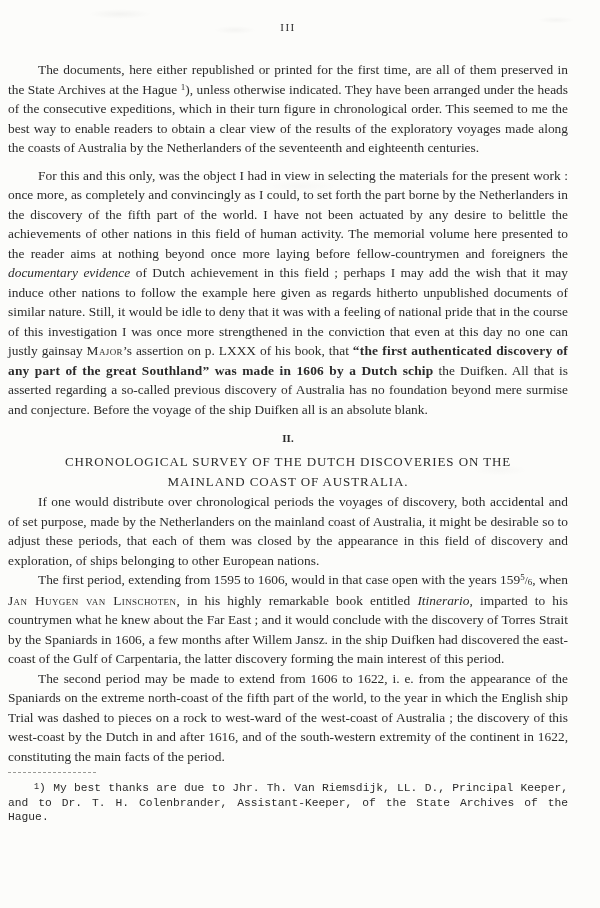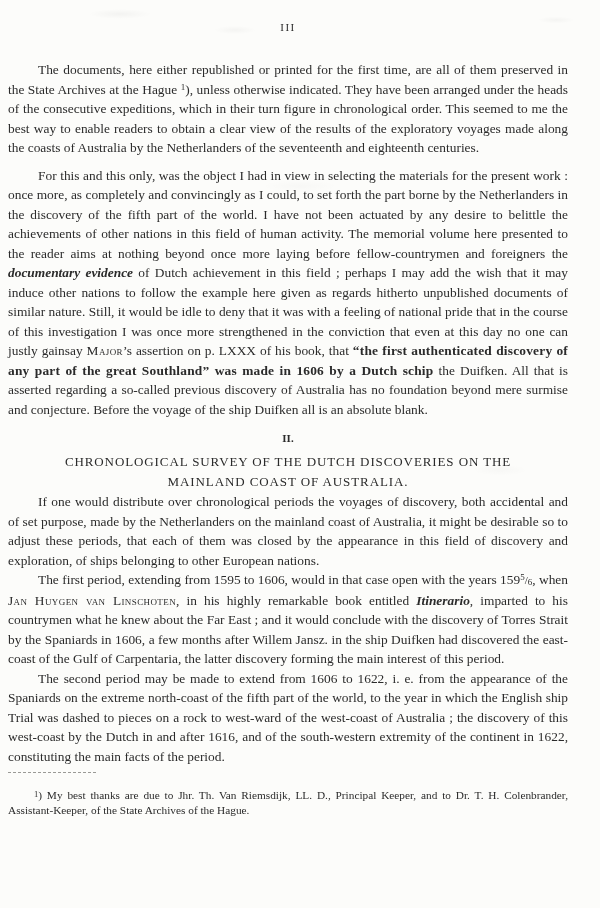--- a/index.html
+++ b/index.html
@@ -30,21 +30,21 @@
     line-height: 14px;
   }
   p.body-par {
     margin: 0;
     text-align: justify;
     text-indent: 30px;
   }
   p.par-gap-1 { margin-top: 26px; }
   p.par-gap-2 { margin-top: 8px; }
   p.par-gap-3 { margin-top: 0; }
-  em.doc-em { font-style: italic; font-weight: bold; }
+  em.doc-em { font-style: italic; }
   .sc { font-variant: small-caps; letter-spacing: 0.4px; }
   b.claim { font-weight: bold; letter-spacing: 0.2px; }
   sup.fn-ref { font-size: 9px; vertical-align: 4px; line-height: 0; }
   .frnum { font-size: 9px; vertical-align: 4px; line-height: 0; }
   .frslash { font-size: 11px; }
   .frden { font-size: 9px; vertical-align: -1px; line-height: 0; }
   .section-numeral {
     text-align: center;
     font-weight: bold;
     font-size: 11px;
@@ -66,25 +66,26 @@
     font-size: 13px;
     color: #3a3a3a;
   }
   .footnote-rule {
     width: 88px;
     height: 0;
     border-top: 1px dashed #9a9a96;
     margin: 6px 0 0 0;
   }
   .footnote {
-    margin: 14px 0 0 0;
+    margin: 7px 0 0 0;
     font-size: 11.3px;
     line-height: 14.5px;
     text-align: justify;
     text-indent: 26px;
+    font-family: Liberation Mono, monospace;
   }
   .footnote .fn-marker { font-size: 8.5px; vertical-align: 2px; }
 </style>
 </head>
 <body>
 
 <div class="page">
 
   <div class="pagenum">III</div>
 

